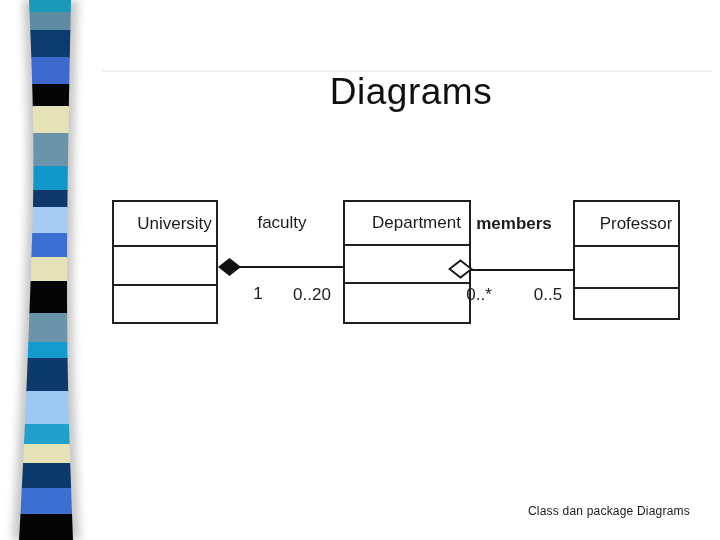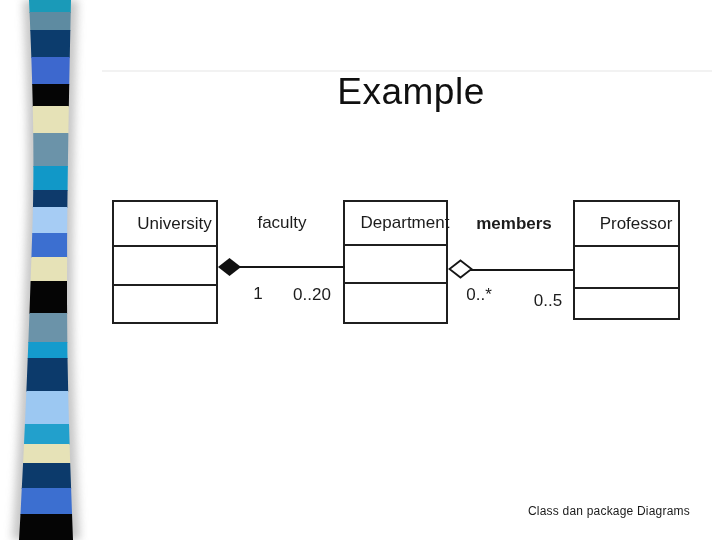--- a/index.html
+++ b/index.html
@@ -82,31 +82,31 @@
         <rect x="0" y="424" width="95" height="21" fill="#22a0cc"></rect>
         <rect x="0" y="444" width="95" height="20" fill="#e6e2b7"></rect>
         <rect x="0" y="463" width="95" height="26" fill="#0c3a6b"></rect>
         <rect x="0" y="488" width="95" height="27" fill="#3c6fd0"></rect>
         <rect x="0" y="514" width="95" height="27" fill="#050505"></rect>
       </g>
   </svg>
 
   <div class="title-rule"></div>
 
-  <div class="slide-title">Example</div>
+  <div class="slide-title">Diagrams</div>
 
   <div>
 
     <div class="class-box" style="left:112px;top:200px;width:106px;height:124px;">
       <div class="class-title" style="height:45px;">University</div>
       <div class="class-comp" style="height:39px;"></div>
       <div class="class-comp comp-last" style="height:36px;"></div>
     </div>
 
-    <div class="class-box" style="left:343px;top:200px;width:105px;height:124px;">
+    <div class="class-box" style="left:343px;top:200px;width:128px;height:124px;">
       <div class="class-title" style="height:44px;">Department</div>
       <div class="class-comp" style="height:38px;"></div>
       <div class="class-comp comp-last" style="height:38px;"></div>
     </div>
 
     <div class="class-box" style="left:573px;top:200px;width:107px;height:120px;">
       <div class="class-title" style="height:45px;">Professor</div>
       <div class="class-comp" style="height:42px;"></div>
       <div class="class-comp comp-last" style="height:29px;"></div>
     </div>
@@ -118,18 +118,18 @@
     <span class="dlabel" style="left:282px;top:213px;">faculty</span>
     <span class="dlabel" style="left:258px;top:284px;">1</span>
     <span class="dlabel" style="left:312px;top:285px;text-align:center;">0..20</span>
 
     <div class="assoc-line" style="left:470px;top:269px;width:104px;"></div>
     <svg class="diamond" style="left:448px;top:259px;" width="25" height="20">
       <polygon points="12.5,1.5 23.5,10 12.5,18.5 1.5,10" fill="#ffffff" stroke="#161616" stroke-width="1.8"></polygon>
     </svg>
     <span class="dlabel" style="left:514px;top:214px;font-weight:bold;">members</span>
     <span class="dlabel" style="left:479px;top:285px;">0..*</span>
-    <span class="dlabel" style="left:548px;top:291px;">0..5</span>
+    <span class="dlabel" style="left:548px;top:285px;">0..5</span>
   </div>
 
   <div class="slide-footer">Class dan package Diagrams</div>
 
 </div>
 
 </body></html>

